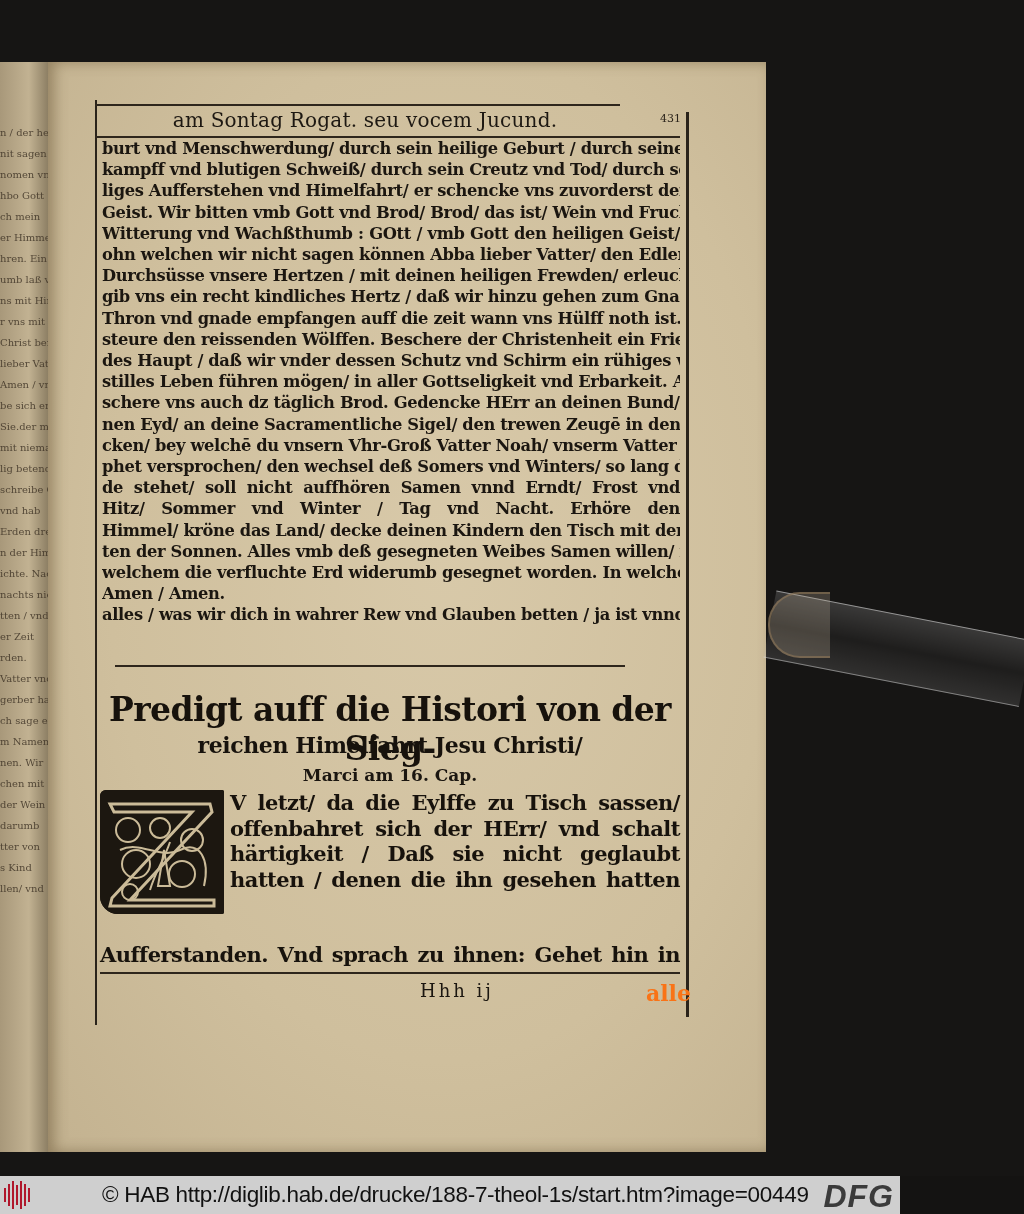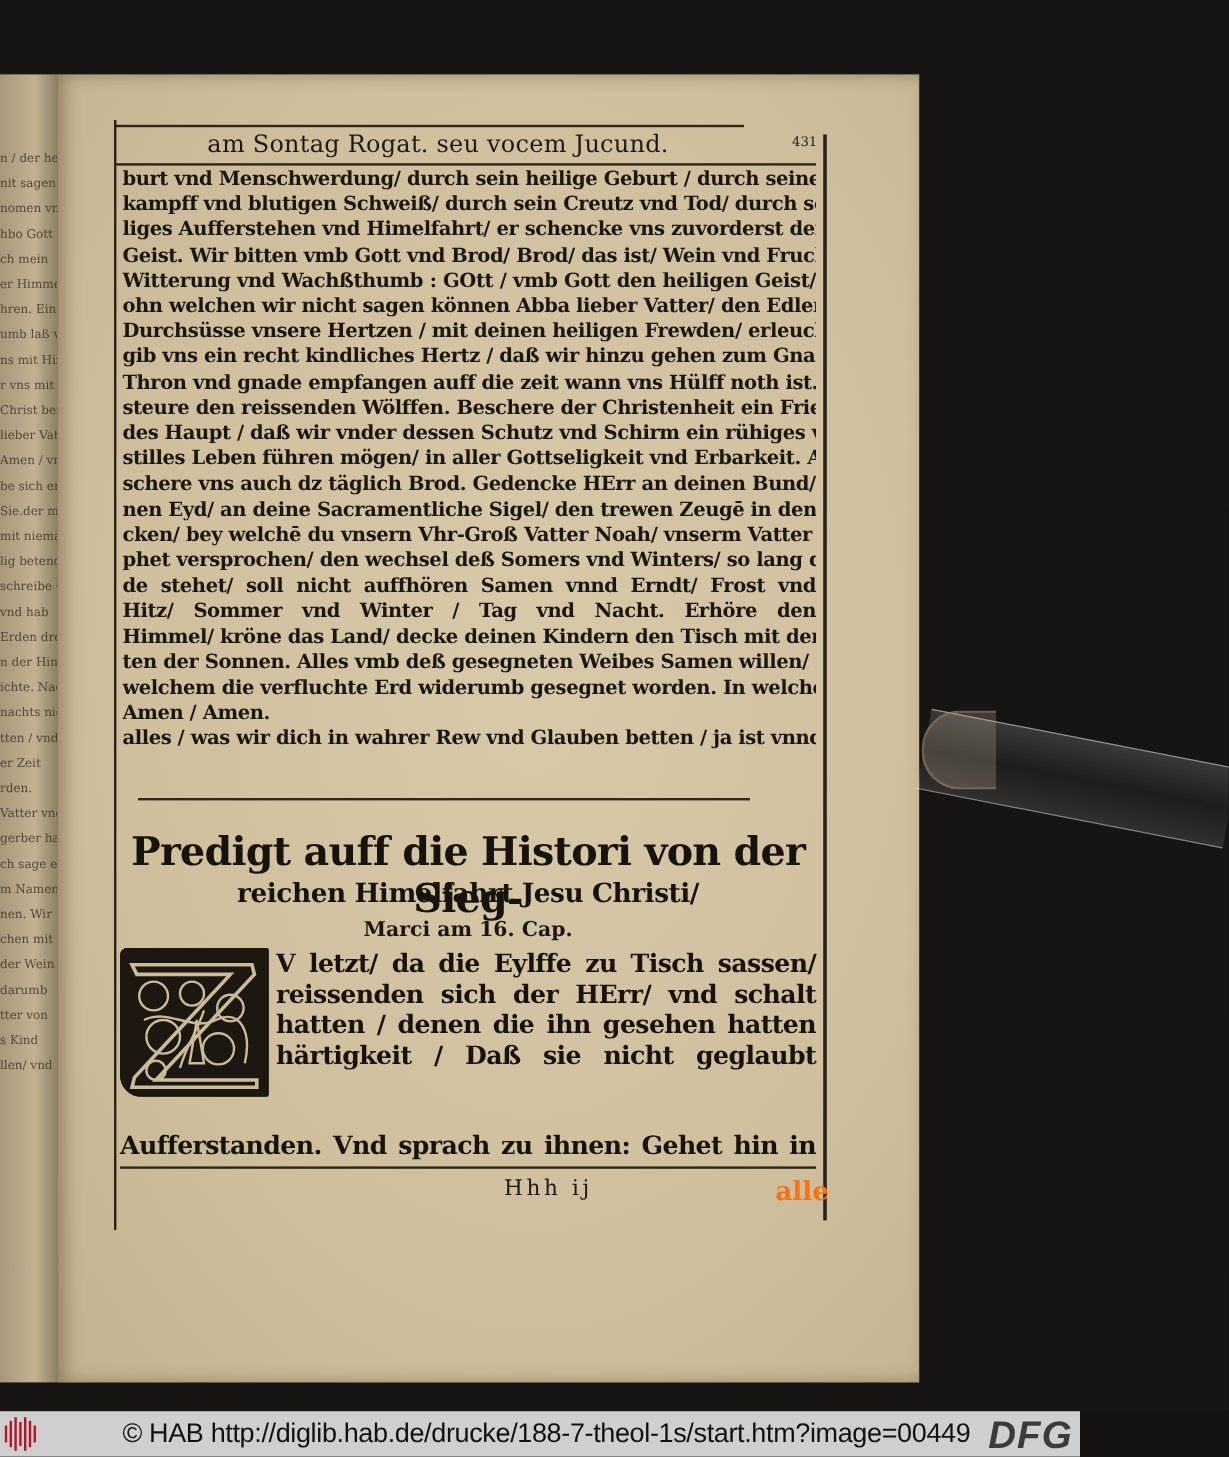--- a/index.html
+++ b/index.html
@@ -198,23 +198,23 @@
           <circle cx="82" cy="84" r="13"></circle>
           <circle cx="30" cy="102" r="8"></circle>
         <path d="M20 60 C40 50 60 70 80 60 S110 70 104 96"></path>
         <path d="M50 100 C56 80 64 70 70 52"></path>
         <path d="M58 96 L64 60 L70 96 Z"></path>
       </g>
     </svg>
   </div>
   <div class="lettrine-text" id="lettrine-lines">
       <span class="line">V letzt/ da die Eylffe zu Tisch sassen/</span>
-      <span class="line">reissenden sich der HErr/ vnd schalt</span>
+      <span class="line">offenbahret sich der HErr/ vnd schalt</span>
+      <span class="line">härtigkeit / Daß sie nicht geglaubt</span>
       <span class="line">hatten / denen die ihn gesehen hatten</span>
-      <span class="line">härtigkeit / Daß sie nicht geglaubt</span>
     </div>
   <div class="full-line">Aufferstanden. Vnd sprach zu ihnen: Gehet hin in</div>
 
   <div class="signature">Hhh ij</div>
   <div class="catchword">alle</div>
 
   <div class="glass-clip"></div>
   <div class="glass-tip"></div>
 </div>
 

